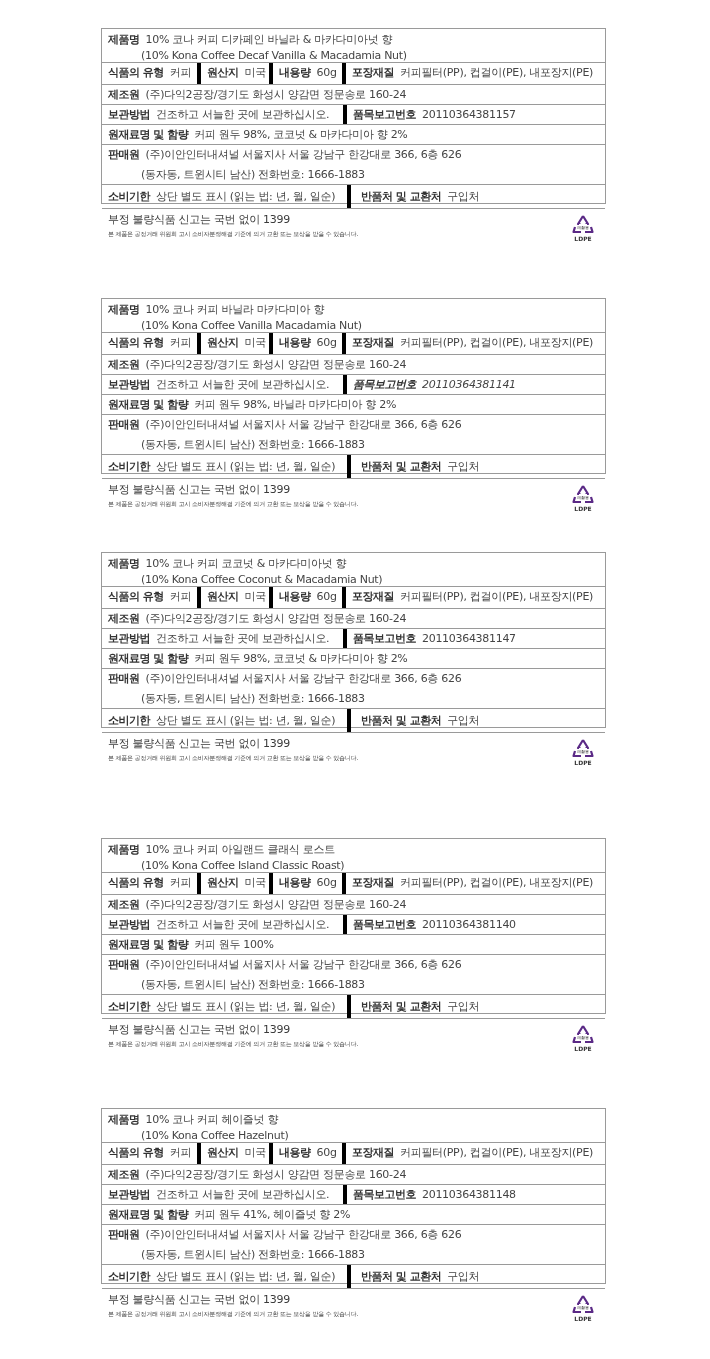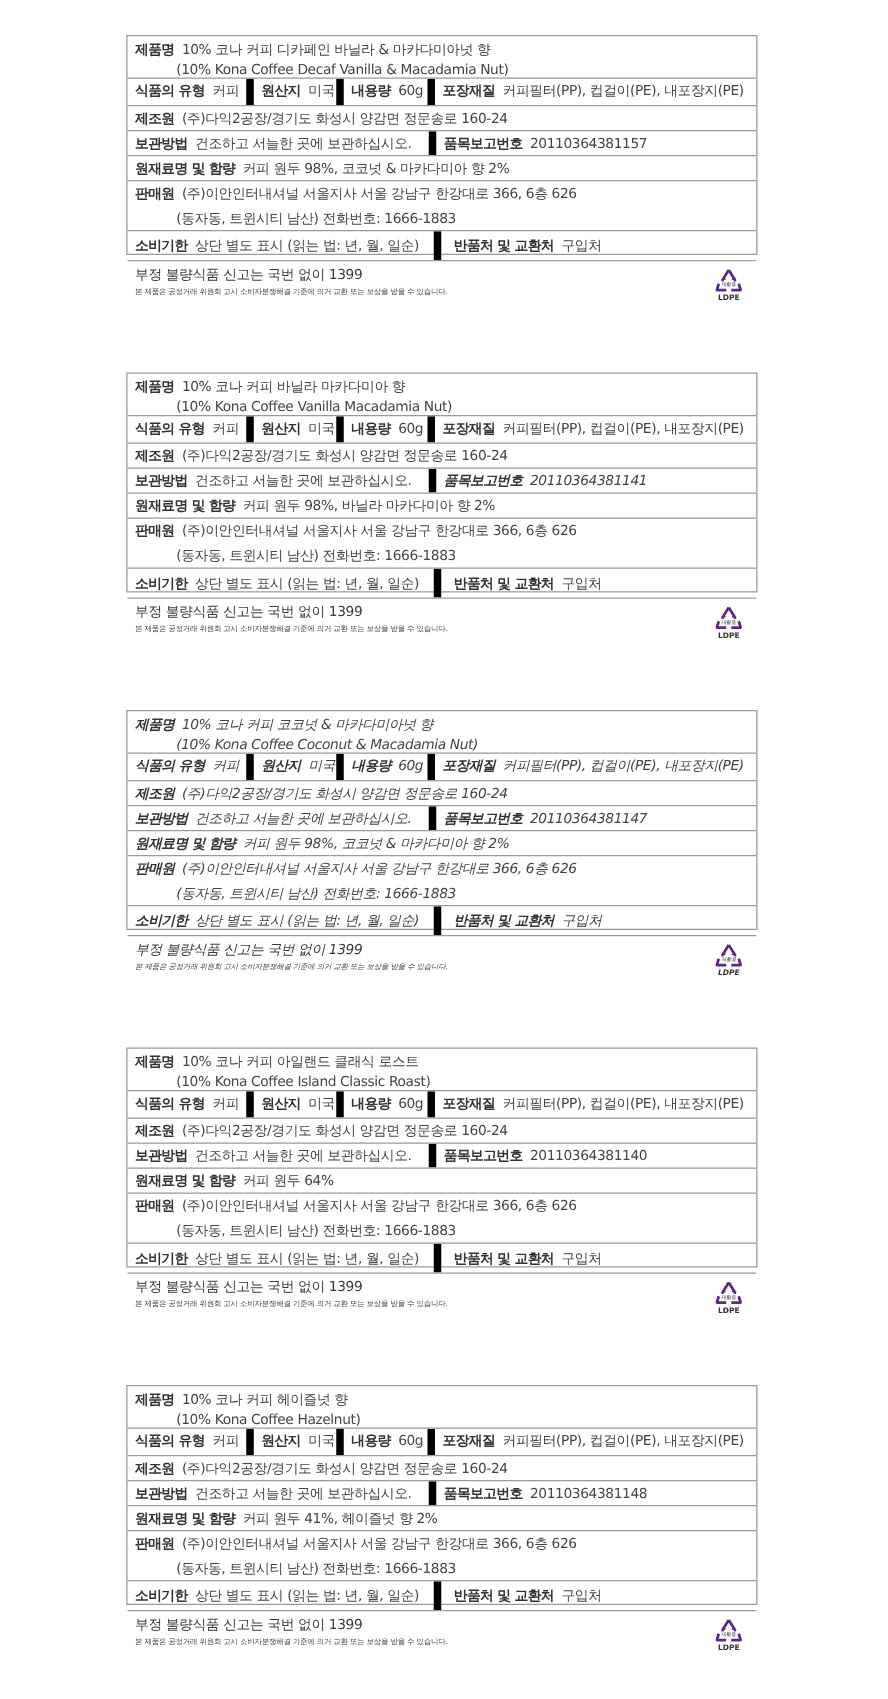--- a/index.html
+++ b/index.html
@@ -11,21 +11,21 @@
   .label-box {
     position: absolute; left: 101px; width: 505px; height: 176px;
     border: 1px solid #9a9a9a; box-sizing: border-box; background: #fff;
   }
   .row {
     position: relative; border-bottom: 1px solid #9a9a9a; box-sizing: border-box;
     font-size: 11px; line-height: 20px; white-space: nowrap; overflow: hidden;
   }
   .row:last-child { border-bottom: none; }
   .cell { position: absolute; top: 0; bottom: 0; padding-left: 6px; box-sizing: border-box; }
-  .cell.div { border-left: 6px solid #000000; }
+  .cell.div { border-left: 4px solid #000000; }
   .k { font-weight: bold; color: #333; margin-right: 6px; letter-spacing: -0.5px; }
   .v { color: #444; letter-spacing: -0.3px; }
   .r-title { height: 34px; padding: 3px 6px; line-height: 16px; }
   .r-title .en { padding-left: 33px; }
   .r-type { height: 22px; }
   .r-mfr { height: 20px; padding-left: 6px; }
   .r-store { height: 20px; }
   .r-ingr { height: 20px; padding-left: 6px; }
   .r-seller { height: 40px; padding: 0 6px; line-height: 20px; }
   .r-seller .l2 { padding-left: 33px; }
@@ -114,21 +114,21 @@
           <path d="M11 1 L6 9 L8.5 9 M11 1 L16 9 L13.5 9" fill="none" stroke="#5b2a86" stroke-width="2.2" stroke-linejoin="round"></path>
           <path d="M3 12 L1.5 17 L9 17 M19 12 L20.5 17 L13 17" fill="none" stroke="#5b2a86" stroke-width="2.2" stroke-linejoin="round"></path>
           <rect x="7" y="9" width="8" height="6" fill="#fff"></rect>
           <text x="11" y="14" font-size="4" text-anchor="middle" fill="#333" font-family="DejaVu Sans, sans-serif">재활용</text>
         </svg>
         <div class="ldpe">LDPE</div>
       </div>
     </div>
   </div>
 
-  <div class="label-box" style="top: 568px; font-style: italic;">
+  <div class="label-box" style="top: 552px;">
     <div class="row r-title">
       <div><span class="k">제품명</span><span class="v">10% 코나 커피 코코넛 &amp;  마카다미아넛 향</span></div>
       <div class="en v">(10% Kona Coffee Coconut &amp; Macadamia Nut)</div>
     </div>
     <div class="row r-type">
       <div class="cell" style="left:0;width:95px;"><span class="k">식품의 유형</span><span class="v">커피</span></div>
       <div class="cell div" style="left:95px;width:72px;"><span class="k">원산지</span><span class="v">미국</span></div>
       <div class="cell div" style="left:167px;width:73px;"><span class="k">내용량</span><span class="v">60g</span></div>
       <div class="cell div" style="left:240px;right:0;"><span class="k">포장재질</span><span class="v">커피필터(PP), 컵걸이(PE), 내포장지(PE)</span></div>
     </div>
@@ -170,21 +170,21 @@
       <div class="cell" style="left:0;width:95px;"><span class="k">식품의 유형</span><span class="v">커피</span></div>
       <div class="cell div" style="left:95px;width:72px;"><span class="k">원산지</span><span class="v">미국</span></div>
       <div class="cell div" style="left:167px;width:73px;"><span class="k">내용량</span><span class="v">60g</span></div>
       <div class="cell div" style="left:240px;right:0;"><span class="k">포장재질</span><span class="v">커피필터(PP), 컵걸이(PE), 내포장지(PE)</span></div>
     </div>
     <div class="row r-mfr"><span class="k">제조원</span><span class="v">(주)다익2공장/경기도 화성시 양감면 정문송로 160-24</span></div>
     <div class="row r-store">
       <div class="cell" style="left:0;width:241px;"><span class="k">보관방법</span><span class="v">건조하고 서늘한 곳에 보관하십시오.</span></div>
       <div class="cell div" style="left:241px;right:16px;"><span class="k">품목보고번호</span><span class="v">20110364381140</span></div>
     </div>
-    <div class="row r-ingr"><span class="k">원재료명 및 함량</span><span class="v">커피 원두 64%</span></div>
+    <div class="row r-ingr"><span class="k">원재료명 및 함량</span><span class="v">커피 원두 100%</span></div>
     <div class="row r-seller">
       <div><span class="k">판매원</span><span class="v">(주)이안인터내셔널 서울지사 서울 강남구 한강대로 366, 6층 626</span></div>
       <div class="l2 v">(동자동, 트윈시티 남산)   전화번호: 1666-1883</div>
     </div>
     <div class="row r-exp">
       <div class="cell" style="left:0;width:245px;"><span class="k">소비기한</span><span class="v">상단 별도 표시 (읽는 법: 년, 월, 일순)</span></div>
       <div class="cell div" style="left:245px;right:0;padding-left:10px;"><span class="k">반품처 및 교환처</span><span class="v">구입처</span></div>
     </div>
     <div class="row r-foot">
       <div class="foot-main">부정 불량식품 신고는 국번 없이 1399</div>

